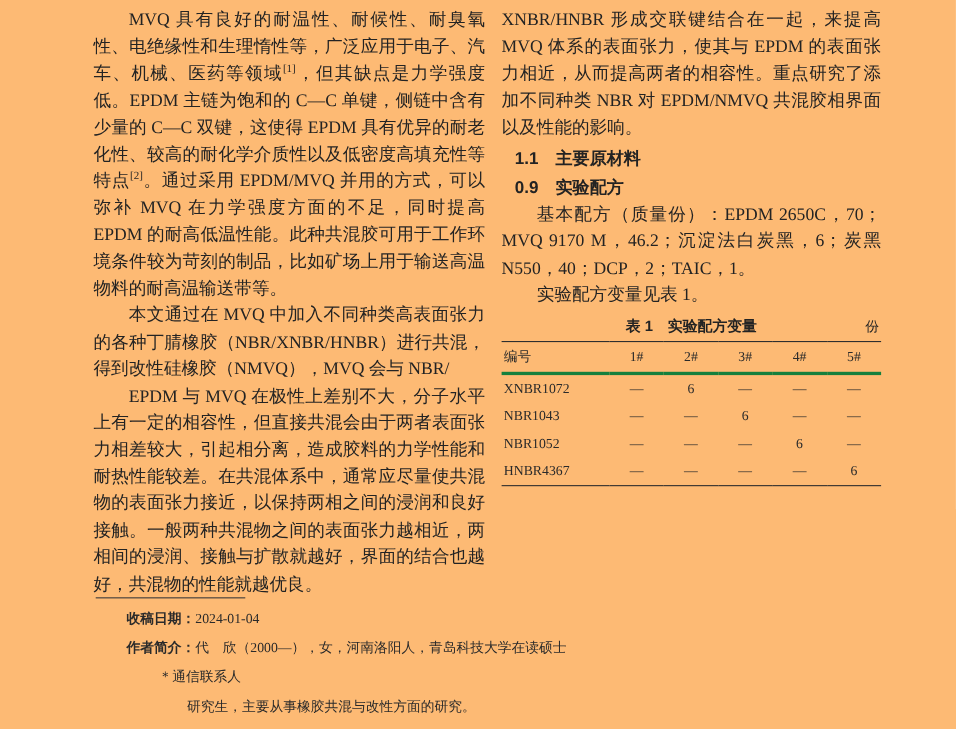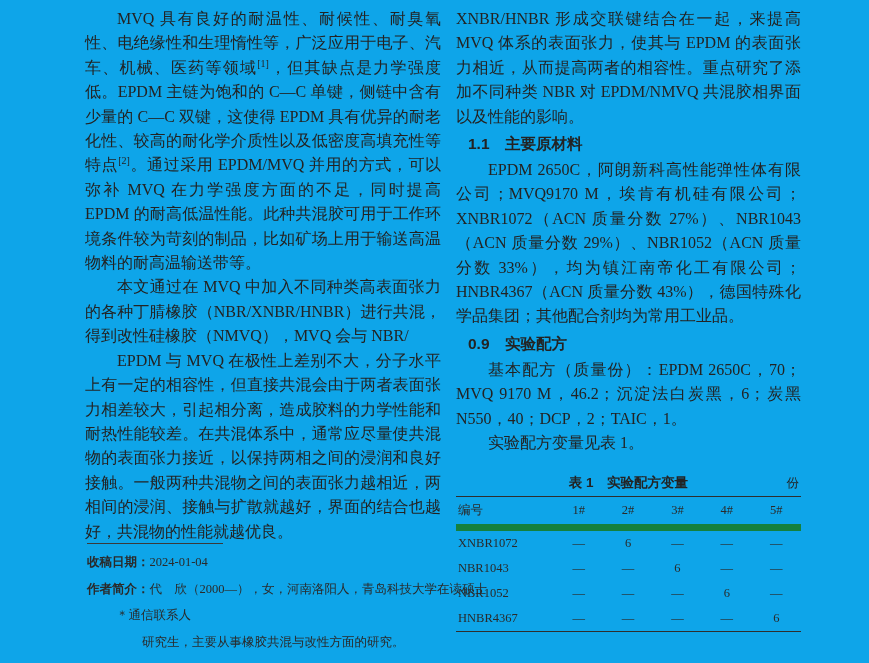--- a/index.html
+++ b/index.html
@@ -1,63 +1,62 @@
 <!DOCTYPE html>
 <html><head>
 <meta charset="utf-8">
 <style>
   html,body{margin:0;padding:0;}
   body{
     width:869px;height:663px;background:#ffffff;overflow:hidden;
     font-family:"Liberation Serif","DejaVu Serif",serif;
   }
-  .page{position:relative;width:869px;height:663px;background:#0ea5e9;color:#232323;}
+  .page{position:relative;width:869px;height:663px;background:#fdba74;color:#232323;}
   .columns{display:flex;gap:15px;padding:7px 0 0 85px;}
   .col-left{width:356px;}
   .col-right{width:345px;}
   p.body{margin:0;font-size:16px;line-height:24.4px;text-align:justify;text-justify:inter-ideograph;}
   p.indent{text-indent:2em;}
   sup.cite{font-size:10px;line-height:0;}
   .h1{font-family:"Liberation Sans","DejaVu Sans",sans-serif;font-size:16.5px;font-weight:700;margin:11px 0 6px;}
   .h2{font-family:"Liberation Sans","DejaVu Sans",sans-serif;font-size:15.5px;font-weight:700;margin:5px 12px 3px;}
   
   .footnote{position:absolute;left:87px;top:543px;width:360px;font-size:12.5px;line-height:26.5px;color:#2a2a2a;}
   .fn-rule{width:136px;border-top:1px solid #3a3a3a;margin-bottom:5px;}
-  .fn-line{white-space:nowrap;}
+  .fn-line{white-space:nowrap;margin-left:28px;}
   .fn-label{font-family:"Liberation Sans","DejaVu Sans",sans-serif;font-weight:700;}
   .fn-bio2{padding-left:55px;}
   .fn-corr{padding-left:29px;}
   
-  .tablewrap{margin-top:17px;}
+  .tablewrap{margin-top:5px;}
   .caption{position:relative;text-align:center;font-family:"Liberation Sans","DejaVu Sans",sans-serif;
            font-size:13.5px;font-weight:700;line-height:19px;margin-bottom:4px;}
   .cap-unit{position:absolute;right:2px;top:1px;font-weight:400;font-size:12.5px;
             font-family:"Liberation Serif","DejaVu Serif",serif;}
   table{width:100%;border-collapse:collapse;font-size:12.5px;color:#2a2a2a;}
   th,td{padding:5px 0;text-align:center;font-weight:400;}
   th.c0,td.c0{text-align:left;width:96px;padding-left:2px;}
-  thead th{border-top:1.5px solid #2e2e2e;border-bottom:7px solid #15803d;}
+  thead th{border-top:1.5px solid #2e2e2e;border-bottom:3px solid #15803d;}
   tbody tr:last-child td{border-bottom:1.5px solid #2e2e2e;}
 </style>
 </head>
 <body>
 
 <div class="page">
   <div class="columns">
 
     <div class="col-left">
       <p class="body indent"><span>MVQ 具有良好的耐温性、耐候性、耐臭氧性、电绝缘性和生理惰性等，广泛应用于电子、汽车、机械、医药等领域</span><sup class="cite">[1]</sup><span>，但其缺点是力学强度低。EPDM 主链为饱和的 C—C 单键，侧链中含有少量的 C—C 双键，这使得 EPDM 具有优异的耐老化性、较高的耐化学介质性以及低密度高填充性等特点</span><sup class="cite">[2]</sup><span>。通过采用 EPDM/MVQ 并用的方式，可以弥补 MVQ 在力学强度方面的不足，同时提高 EPDM 的耐高低温性能。此种共混胶可用于工作环境条件较为苛刻的制品，比如矿场上用于输送高温物料的耐高温输送带等。</span></p>
       <p class="body indent">本文通过在 MVQ 中加入不同种类高表面张力的各种丁腈橡胶（NBR/XNBR/HNBR）进行共混，得到改性硅橡胶（NMVQ），MVQ 会与 NBR/</p>
       <p class="body indent">EPDM 与 MVQ 在极性上差别不大，分子水平上有一定的相容性，但直接共混会由于两者表面张力相差较大，引起相分离，造成胶料的力学性能和耐热性能较差。在共混体系中，通常应尽量使共混物的表面张力接近，以保持两相之间的浸润和良好接触。一般两种共混物之间的表面张力越相近，两相间的浸润、接触与扩散就越好，界面的结合也越好，共混物的性能就越优良。</p>
     </div>
 
     <div class="col-right">
       <p class="body">XNBR/HNBR 形成交联键结合在一起，来提高 MVQ 体系的表面张力，使其与 EPDM 的表面张力相近，从而提高两者的相容性。重点研究了添加不同种类 NBR 对 EPDM/NMVQ 共混胶相界面以及性能的影响。</p>
       <div class="h2">1.1　主要原材料</div>
-      <p class="body indent">EPDM 2650C，阿朗新科高性能弹性体有限公司；MVQ9170 M，埃肯有机硅有限公司；XNBR1072（ACN 质量分数 27%）、NBR1043（ACN 质量分数 29%）、NBR1052（ACN 质量分数 33%），均为镇江南帝化工有限公司；HNBR4367（ACN 质量分数 43%），德国特殊化学品集团；其他配合剂均为常用工业品。</p>
       <div class="h2">0.9　实验配方</div>
       <p class="body indent">基本配方（质量份）：EPDM 2650C，70；MVQ 9170 M，46.2；沉淀法白炭黑，6；炭黑 N550，40；DCP，2；TAIC，1。</p>
       <p class="body indent">实验配方变量见表 1。</p>
 
       <div class="tablewrap">
         <div class="caption">
           <span>表 1　实验配方变量</span>
           <span class="cap-unit">份</span>
         </div>
         <table>

